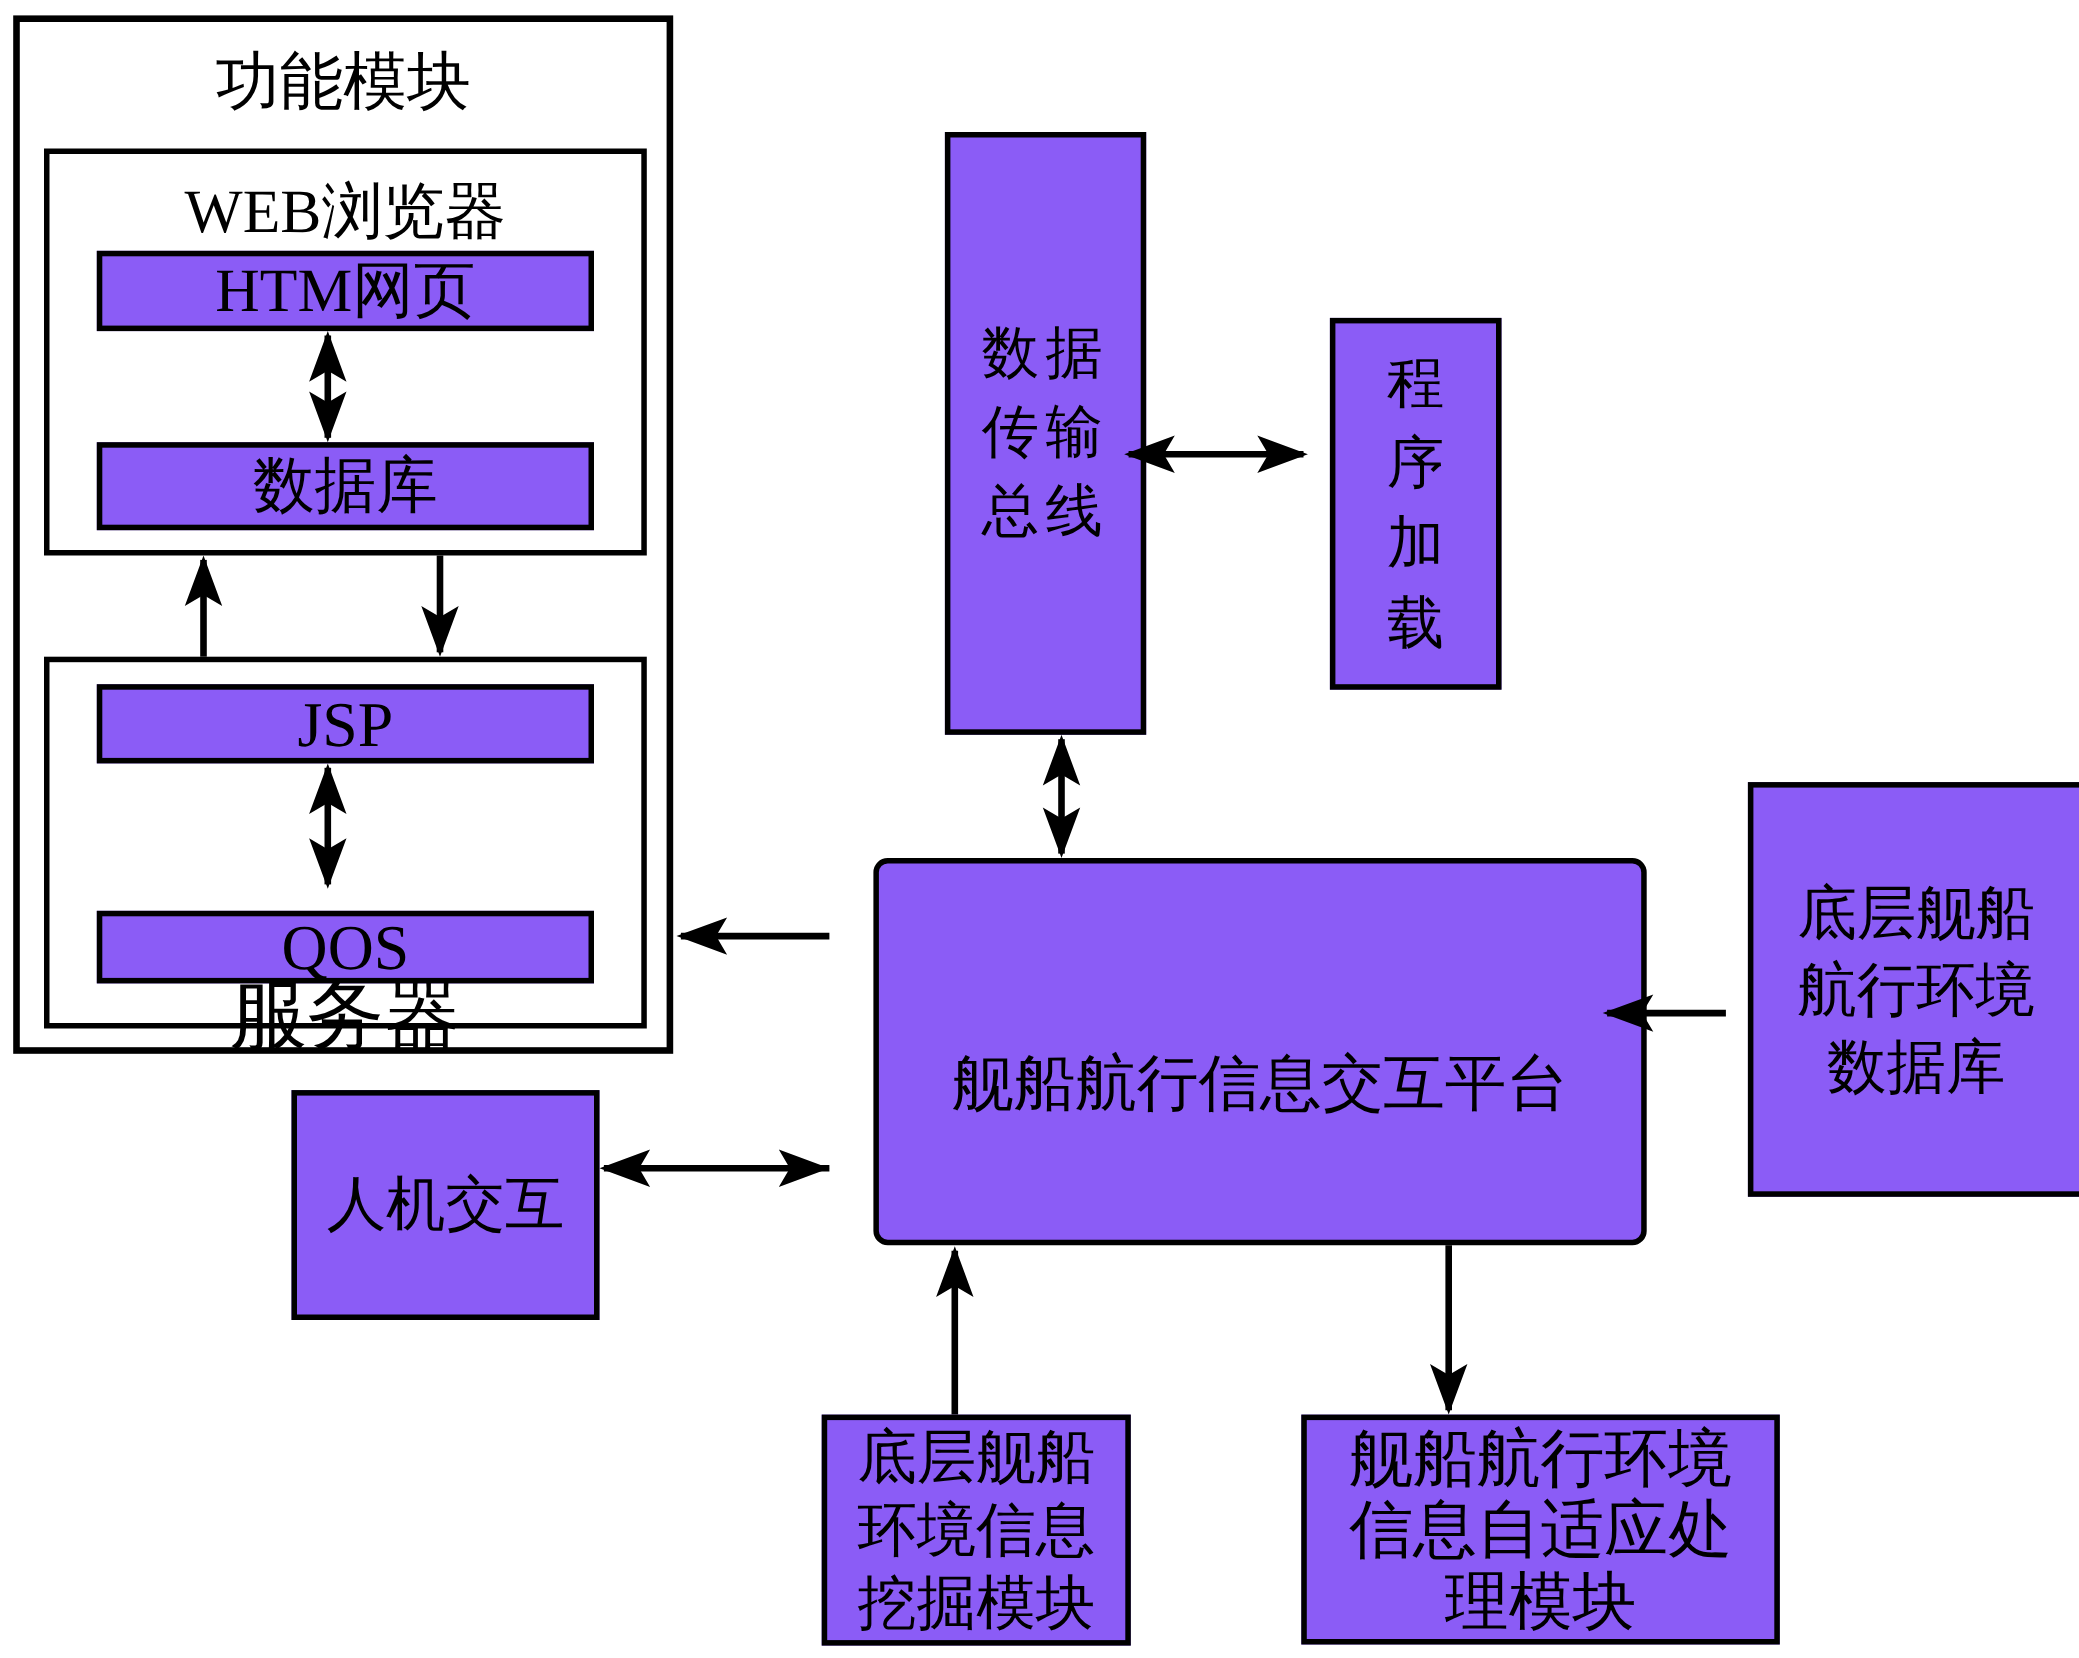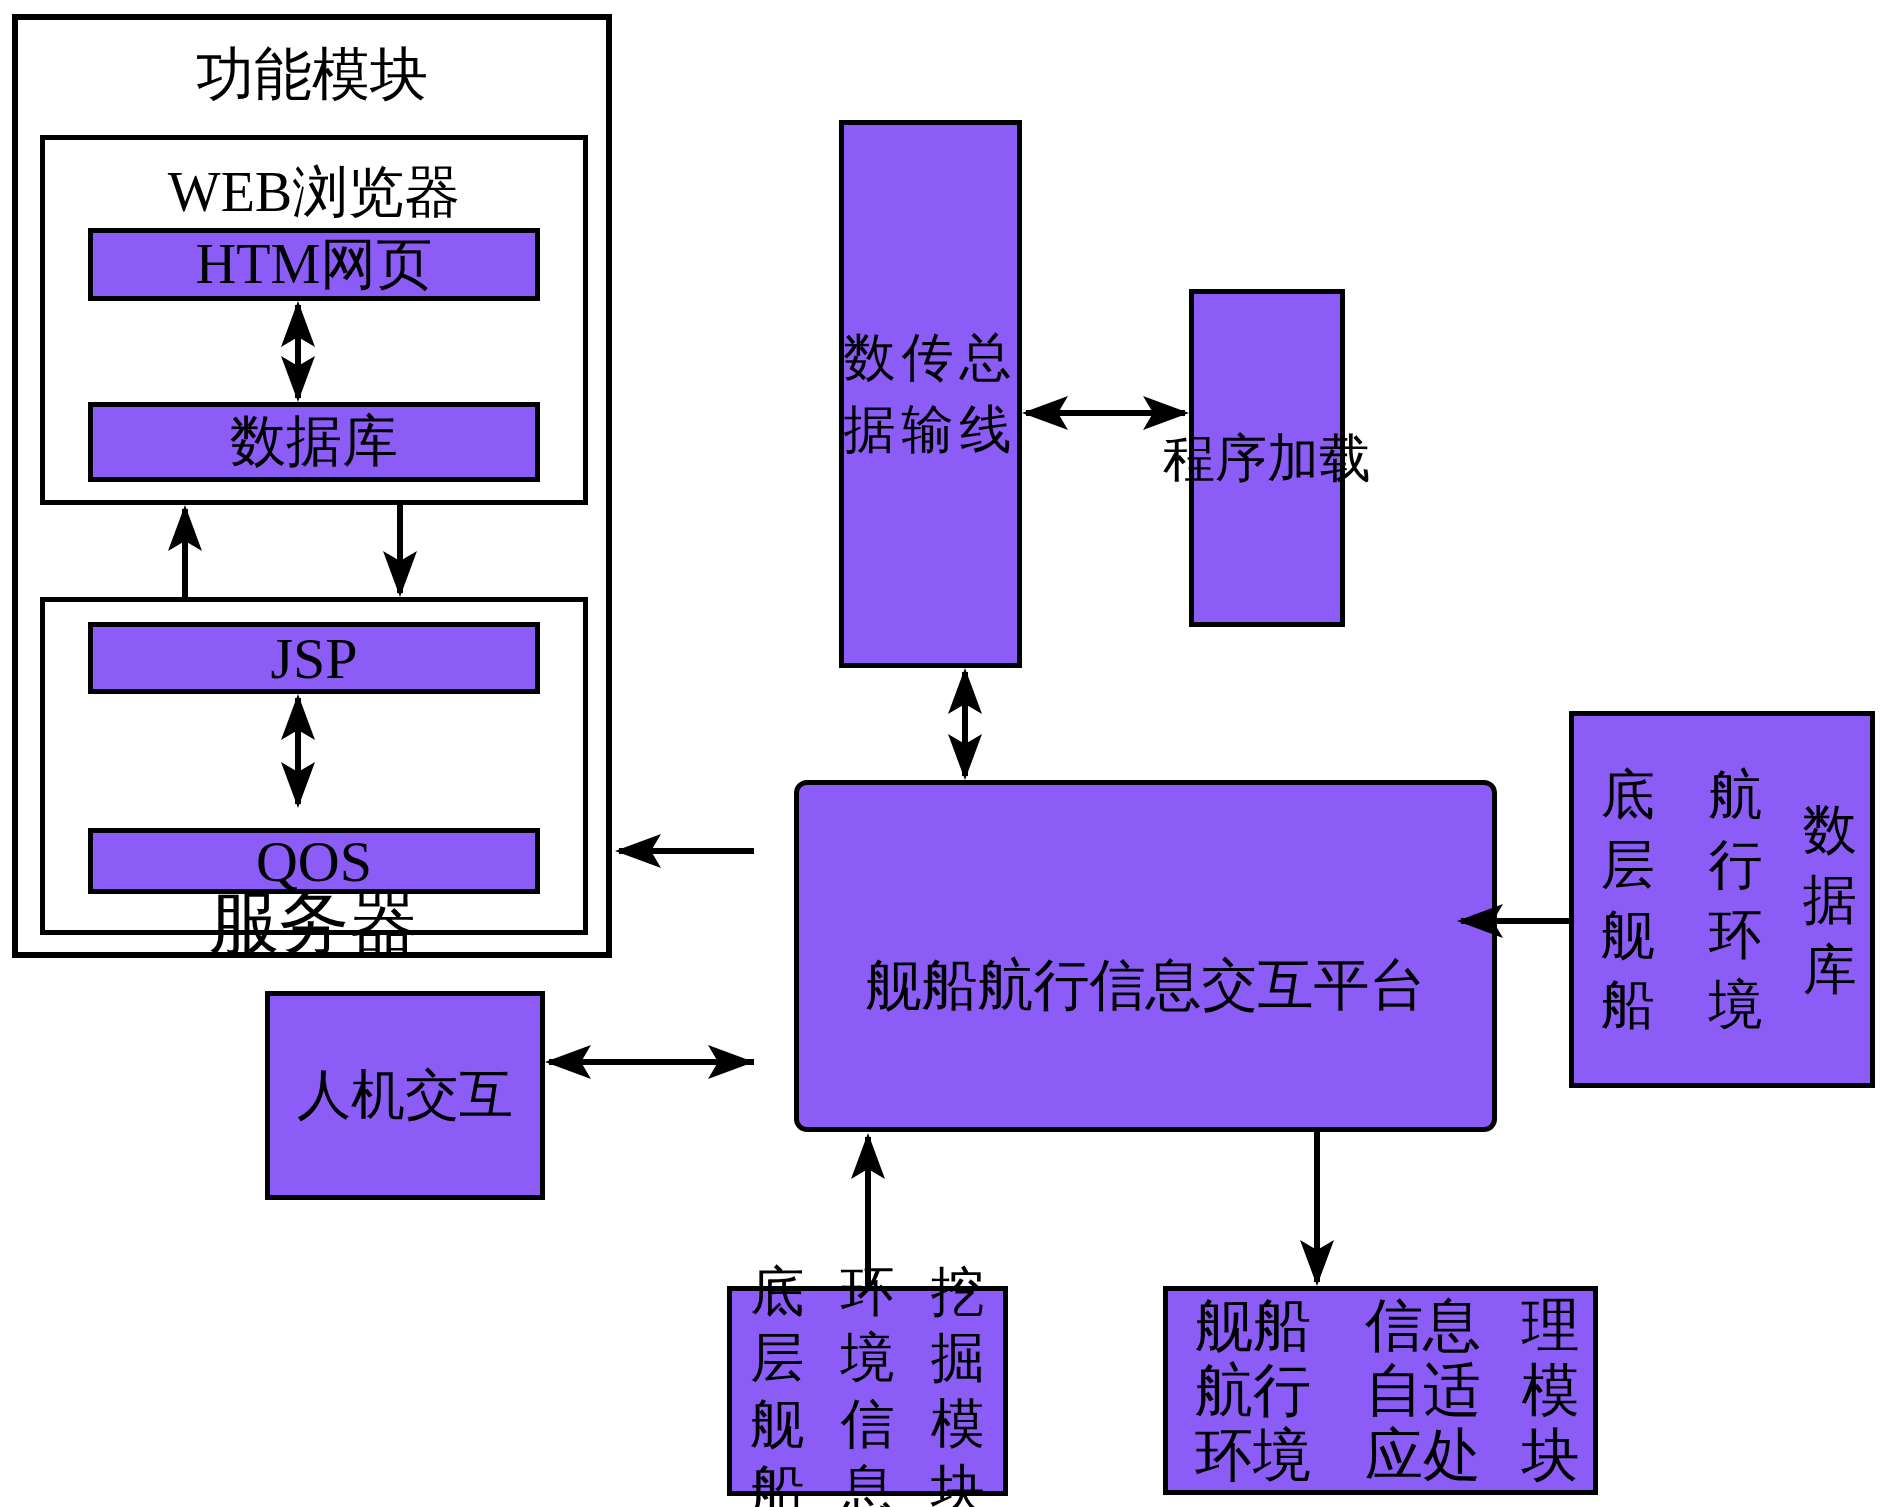--- a/index.html
+++ b/index.html
@@ -21,21 +21,21 @@
     align-items:center;
     justify-content:center;
     text-align:center;
   }
   .box.thick{border-width:6px;}
   .label{
     position:absolute;
     text-align:center;
     white-space:nowrap;
   }
-  .col{flex-direction:row;}
+  .col{flex-direction:column;margin-left:20px;}
   
   .container{background:#fff;}
   #connector-layer{
     position:absolute;left:0;top:0;width:1890px;height:1507px;
     pointer-events:none;
   }
   #connector-layer line{stroke:#000;stroke-width:6;}
   #connector-layer polygon{fill:#000;stroke:none;}
 
   

